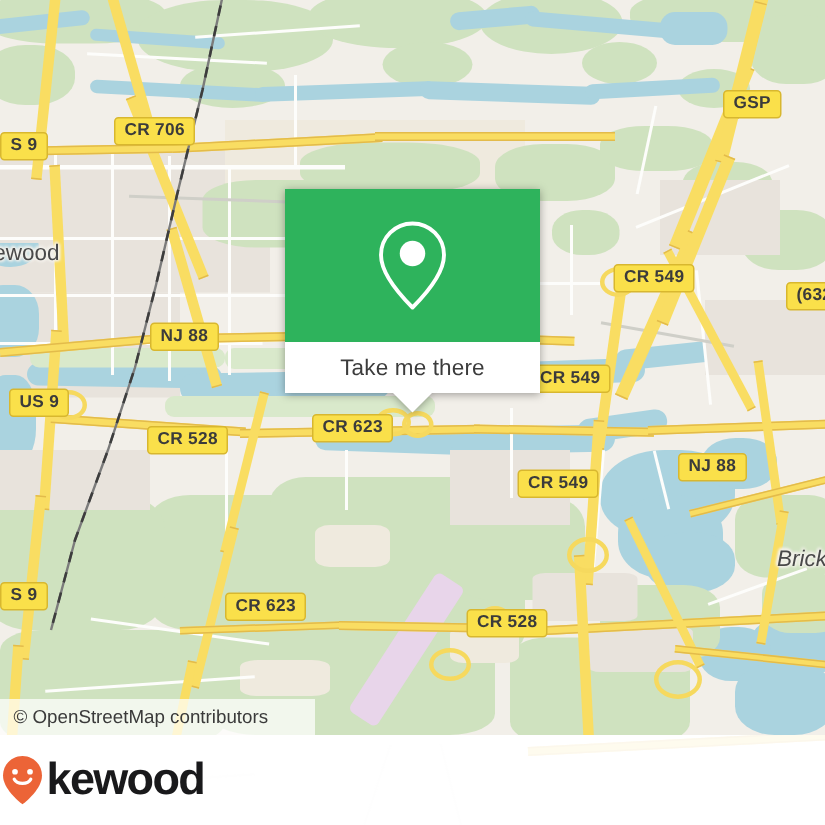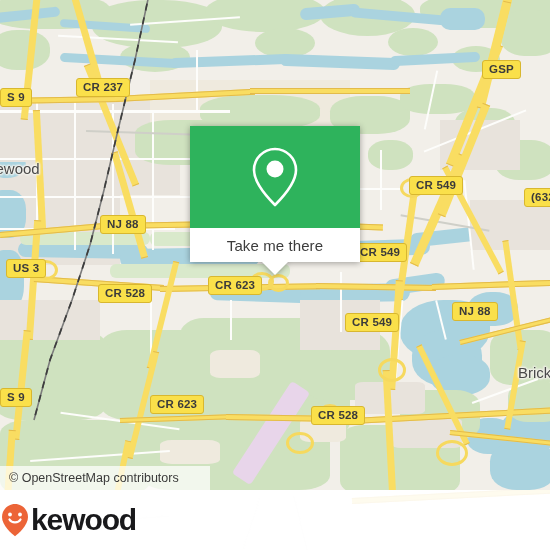--- a/index.html
+++ b/index.html
@@ -307,32 +307,32 @@
 
     <div class="layer">
       <svg width="550" height="490" style="position:absolute;left:0;top:0;">
         <path d="M150,-10 L135,60 L118,130 L104,190 L90,245 L72,300 L50,360 L34,420" stroke="#7b7b7b" stroke-width="1.6" fill="none"></path>
         <path d="M150,-10 L135,60 L118,130 L104,190 L90,245 L72,300 L50,360 L34,420" stroke="#3d3d3d" stroke-width="1.7" fill="none" stroke-dasharray="7 7"></path>
       </svg>
     </div>
 
     <div class="layer">
       <div class="placelbl" style="left:-12px;top:160px;">kewood</div>
-      <div class="placelbl" style="left:518px;top:364px;">Brick</div>
+      <div class="placelbl" style="left:518px;top:364px;font-style:italic;">Brick</div>
     </div>
 
     <div class="layer">
       <div class="shield" style="left:0px;top:88px;">S 9</div>
-      <div class="shield" style="left:76px;top:78px;">CR 237</div>
+      <div class="shield" style="left:76px;top:78px;">CR 706</div>
       <div class="shield" style="left:482px;top:60px;">GSP</div>
       <div class="shield" style="left:409px;top:176px;">CR 549</div>
       <div class="shield" style="left:524px;top:188px;">(632</div>
       <div class="shield" style="left:100px;top:215px;">NJ 88</div>
       <div class="shield" style="left:353px;top:243px;">CR 549</div>
-      <div class="shield" style="left:6px;top:259px;">US 3</div>
+      <div class="shield" style="left:6px;top:259px;">US 9</div>
       <div class="shield" style="left:98px;top:284px;">CR 528</div>
       <div class="shield" style="left:208px;top:276px;">CR 623</div>
       <div class="shield" style="left:345px;top:313px;">CR 549</div>
       <div class="shield" style="left:452px;top:302px;">NJ 88</div>
       <div class="shield" style="left:0px;top:388px;">S 9</div>
       <div class="shield" style="left:150px;top:395px;">CR 623</div>
       <div class="shield" style="left:311px;top:406px;">CR 528</div>
     </div>
 
     <div id="attrib">

